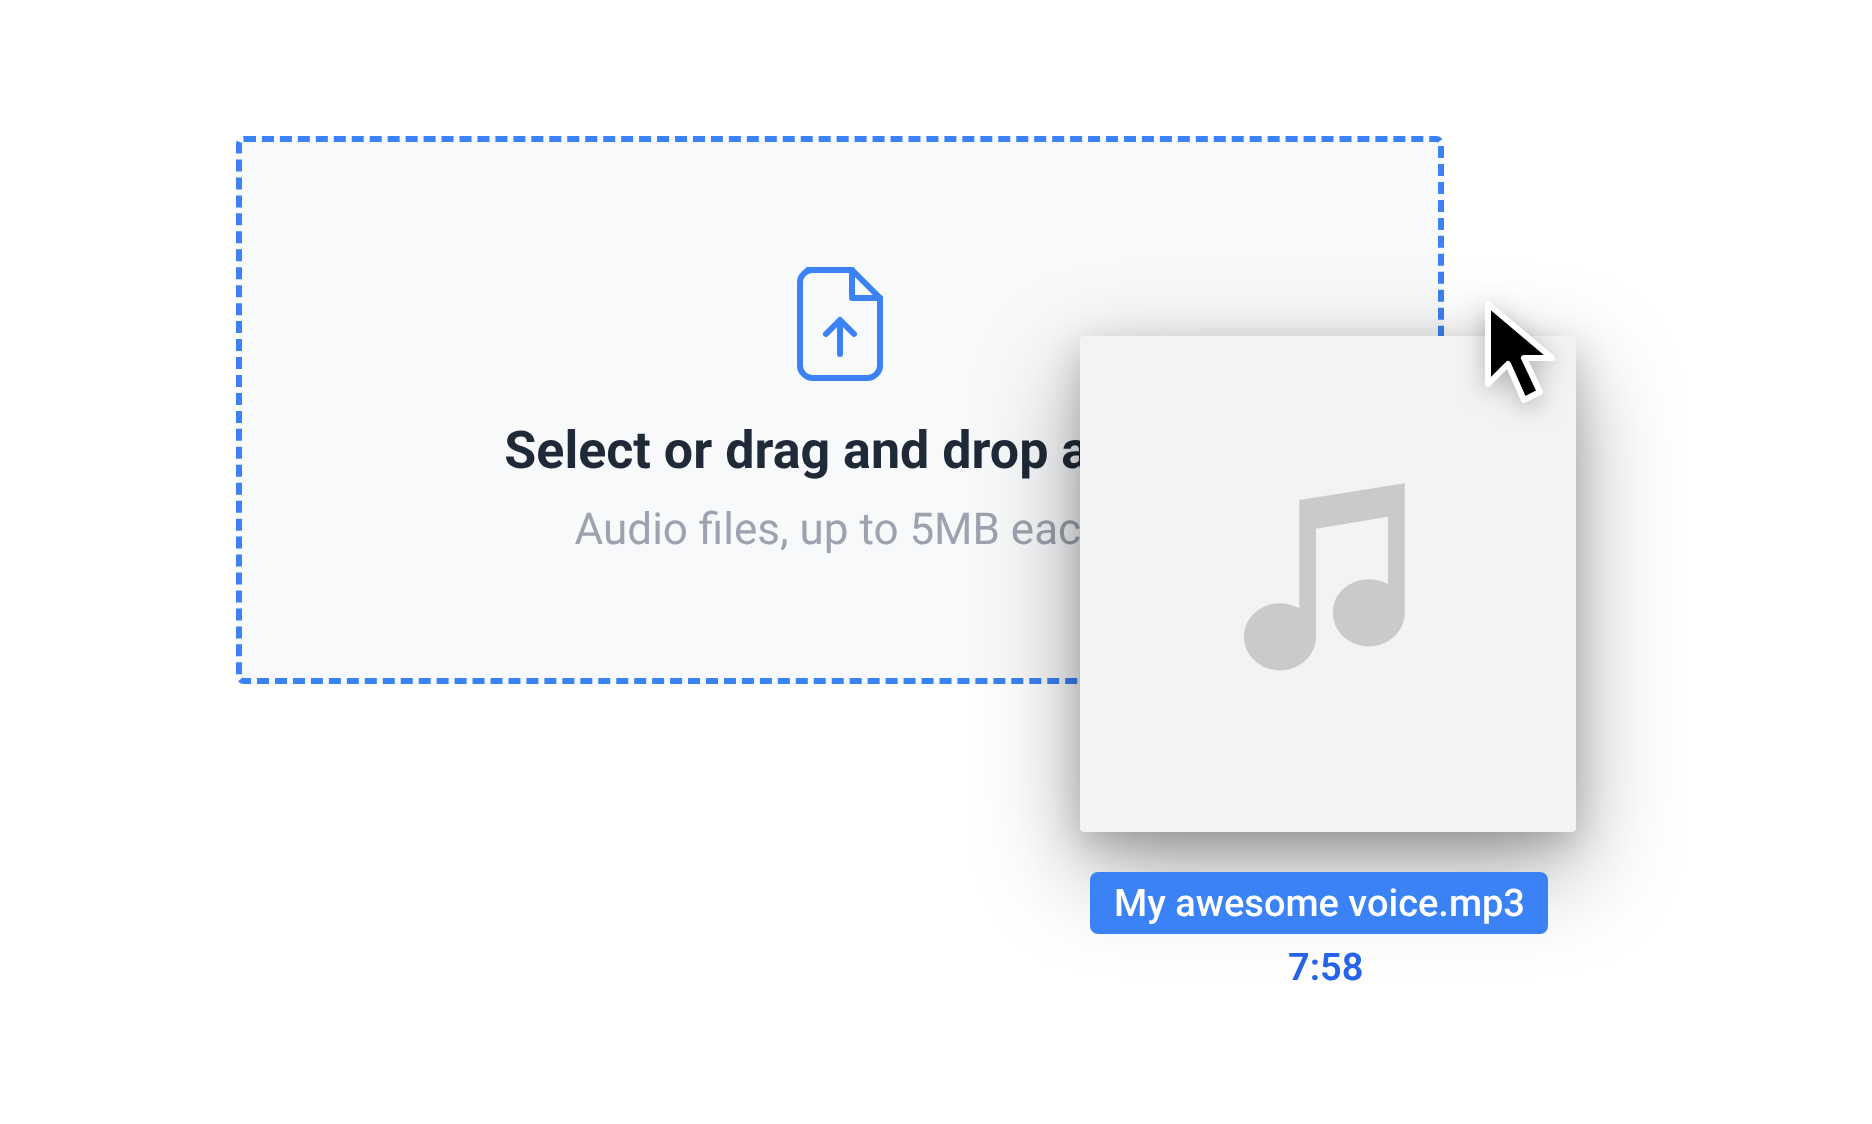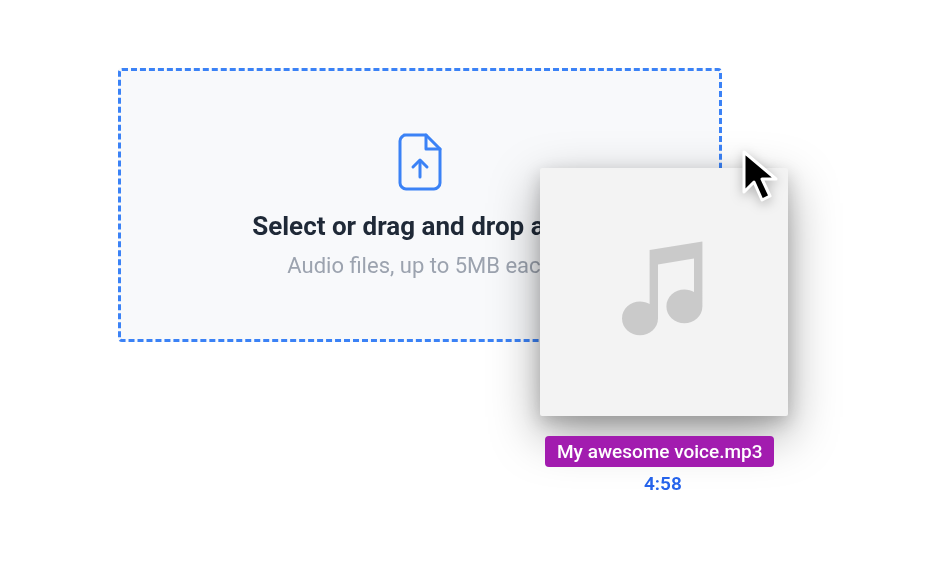--- a/index.html
+++ b/index.html
@@ -72,21 +72,21 @@
       top: 148px;
       width: 52px;
       height: 58px;
       z-index: 10;
       filter: drop-shadow(0 3px 6px rgba(0,0,0,0.25));
     }
     .file-label {
       position: absolute;
       left: 545px;
       top: 436px;
-      background: #a21caf;
+      background: #3b82f6;
       color: #ffffff;
       font-size: 19px;
       font-weight: 500;
       padding: 4px 12px;
       border-radius: 4px;
     }
     .file-duration {
       position: absolute;
       left: 644px;
       top: 472px;
@@ -120,13 +120,13 @@
 </div>
 
 <span class="cursor-icon">
   <svg viewBox="0 0 52 58">
     <path d="M 6 4 L 6 44 L 16 34 L 24 52 L 32 48 L 24 31 L 38 31 Z" fill="#000000" stroke="#ffffff" stroke-width="3" stroke-linejoin="round"></path>
   </svg>
 </span>
 
 <div class="file-label">My awesome voice.mp3</div>
 
-<div class="file-duration">4:58</div>
+<div class="file-duration">7:58</div>
 
 </body></html>

